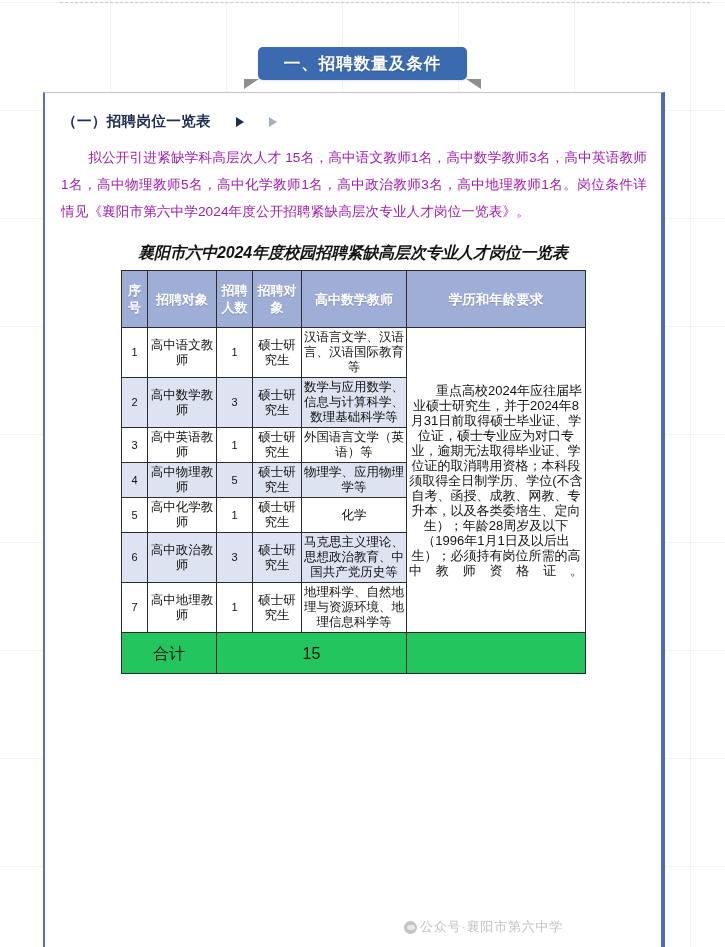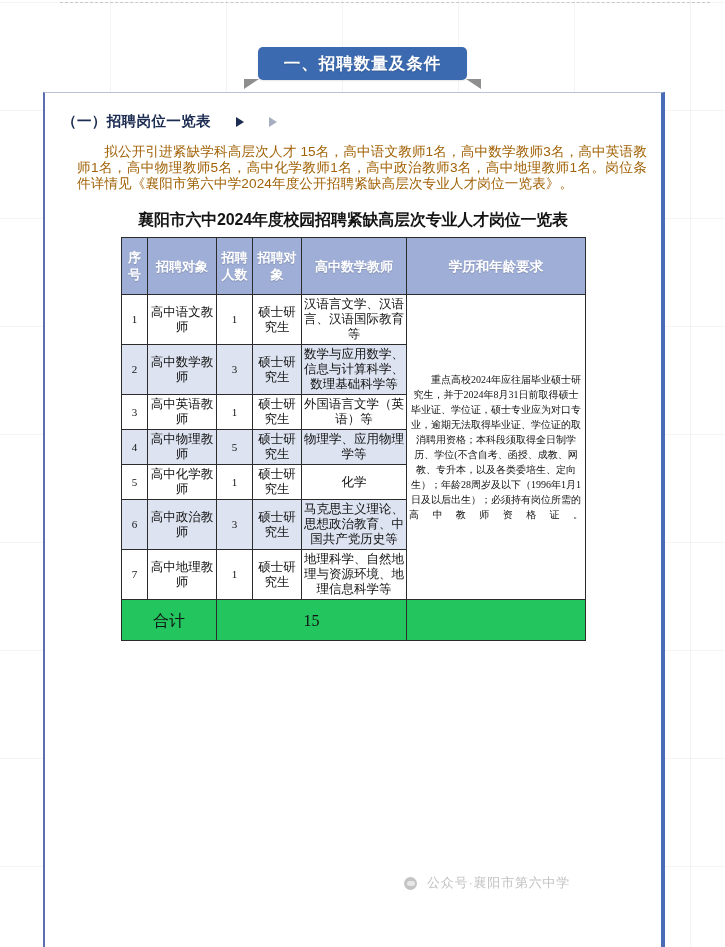--- a/index.html
+++ b/index.html
@@ -121,42 +121,42 @@
     border: none;
     width: 0; height: 0;
     border-top: 5.5px solid transparent;
     border-bottom: 5.5px solid transparent;
     border-left: 8px solid #5d6b8c;
     opacity: .55;
   }
 
   
   .para {
-    margin: 13px 14px 0 32px;
+    margin: 13px 14px 0 16px;
     font-size: 13.6px;
-    line-height: 16px;
-    color: #a16207;
+    line-height: 27px;
+    color: #a21caf;
     text-indent: 2em;
     text-align: justify;
     letter-spacing: 0.1px;
   }
 
   
   .table-title {
     margin: 18px 0 6px 0;
     text-align: center;
     font-size: 16px;
     font-weight: bold;
     color: #141414;
     letter-spacing: -0.2px;
+    font-style: italic;
   }
   .tbl-wrap {
     margin: 2px auto;
     width: 464px;
-    font-family: Liberation Serif, serif;
   }
   table.jobs {
     border-collapse: collapse;
     width: 464px;
     table-layout: fixed;
     font-size: 11.5px;
     color: #121212;
   }
   table.jobs td, table.jobs th {
     border: 1px solid #2b2b2b;
@@ -175,45 +175,45 @@
     height: 52px;
     text-shadow: 0 1px 1px rgba(0,0,0,0.16);
   }
   table.jobs thead th.hdr-edu { font-size: 13.5px; }
   td.c-idx   { font-size: 11px; }
   td.c-post  { font-size: 12.5px; line-height: 18px; }
   td.c-num   { font-size: 11px; }
   td.c-obj   { font-size: 12.5px; line-height: 18px; }
   td.c-major { font-size: 12.5px; line-height: 19px; }
   td.c-edu {
-    font-size: 10px;
+    font-size: 13px;
     line-height: 19.5px;
     text-align: justify;
     text-align-last: justify;
     padding: 0 5px;
     text-indent: 2em;
   }
   tr.shade td { background: #DDE3F0; }
   tr.plain td { background: #ffffff; }
   tr.total td {
     background: #22c55e;
     font-size: 16px;
     height: 36px;
   }
   td.total-label { font-size: 13.5px; }
   td.total-value { font-size: 12.5px; }
 
   
   .watermark {
     position: absolute;
     left: 404px;
-    top: 874px;
+    top: 918px;
     display: flex;
     align-items: center;
-    gap: 10px;
+    gap: 3px;
     z-index: 6;
     pointer-events: none;
   }
   .wm-logo {
     width: 13px;
     height: 13px;
     border-radius: 50%;
     background: #c4c4c4;
     position: relative;
   }

